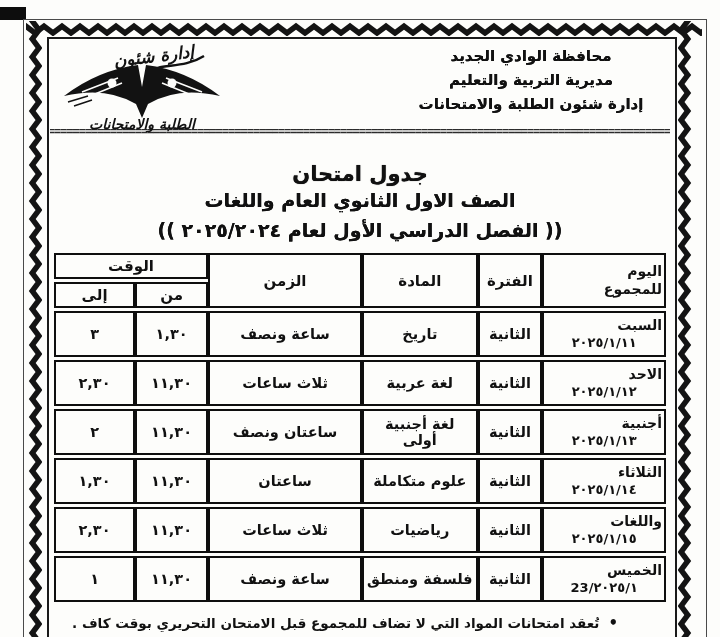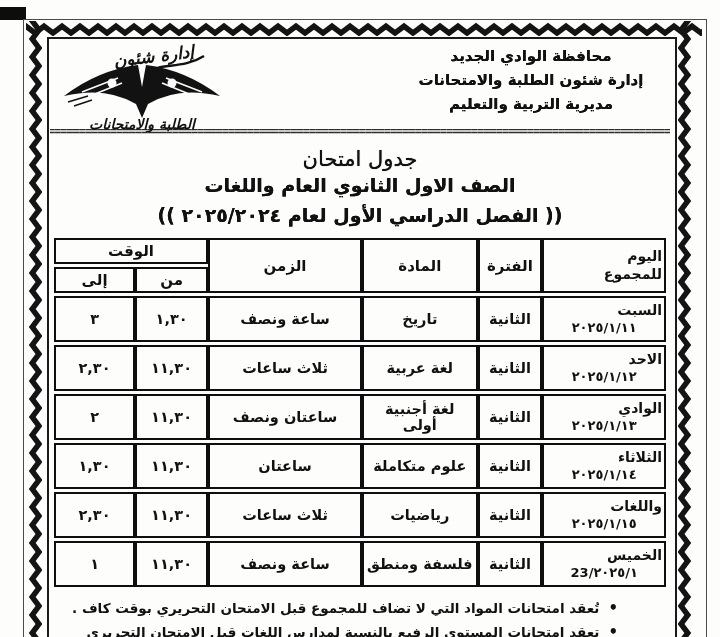--- a/index.html
+++ b/index.html
@@ -30,21 +30,21 @@
   .logo{position:absolute;left:4px;top:0;}
 
   .separator{
     margin-top:0;height:12px;line-height:11px;overflow:hidden;white-space:nowrap;
     text-align:center;font-family:"DejaVu Sans Mono",monospace;
     font-size:12px;font-weight:bold;color:#2b2b2b;letter-spacing:-1px;
   }
 
   
   .titles{text-align:center;}
-  .title-main{margin-top:9px;font-size:21px;font-weight:normal;text-shadow:0 0 .7px #000;}
+  .title-main{margin-top:24px;font-size:21px;font-weight:bold;text-shadow:0 0 .7px #000;}
   .title-grade{margin-top:3px;font-size:19px;font-weight:bold;text-shadow:0 0 .6px #000;}
   .title-semester{margin-top:8px;font-size:19px;font-weight:bold;text-shadow:0 0 .6px #000;text-align:center;}
 
   
   table.schedule{
     border-collapse:separate;border-spacing:0 3px;table-layout:fixed;
     width:612px;margin:9px auto 0;
   }
   .schedule th,.schedule td{
     border:2px solid #0e0e0e;text-align:center;vertical-align:middle;
@@ -93,22 +93,22 @@
     <rect width="15" height="616" fill="url(#zzvr)"></rect>
   </svg>
   <div class="outer-frame"></div>
   <div class="inner-frame"></div>
 
   <div class="content">
 
     <div class="letterhead">
       <div class="agency">
         <div>محافظة الوادي الجديد</div>
+        <div>مديرية التربية والتعليم</div>
         <div>إدارة شئون الطلبة والامتحانات</div>
-        <div>مديرية التربية والتعليم</div>
       </div>
       <div class="logo">
         <svg width="178" height="92" viewBox="0 0 178 92">
           <g transform="rotate(-7 100 18)">
             <text x="100" y="22" text-anchor="middle" font-family="DejaVu Sans, sans-serif" font-size="17" font-weight="bold" font-style="italic" fill="#121212">إدارة شئون</text>
           </g>
           <path d="M150,16 C128,30 104,22 95,33" fill="none" stroke="#121212" stroke-width="2.4"></path>
           <path d="M10,56 Q44,30 84,25 L88,47 L92,25 Q132,30 166,56 Q124,46 94,64 L88,78 L82,64 Q52,46 10,56 Z" fill="#121212"></path>
           <circle cx="58" cy="43" r="4.5" fill="#fdfdfb"></circle>
           <circle cx="118" cy="43" r="4.5" fill="#fdfdfb"></circle>
@@ -170,21 +170,21 @@
             <div class="date-line">٢٠٢٥/١/١٢</div>
           </td>
           <td>الثانية</td>
           <td>لغة عربية</td>
           <td>ثلاث ساعات</td>
           <td>١١,٣٠</td>
           <td>٢,٣٠</td>
         </tr>
         <tr>
           <td>
-            <div class="day-line">الوادي</div>
+            <div class="day-line">أجنبية</div>
             <div class="date-line">٢٠٢٥/١/١٣</div>
           </td>
           <td>الثانية</td>
           <td>لغة أجنبية أولى</td>
           <td>ساعتان ونصف</td>
           <td>١١,٣٠</td>
           <td>٢</td>
         </tr>
         <tr>
           <td>

